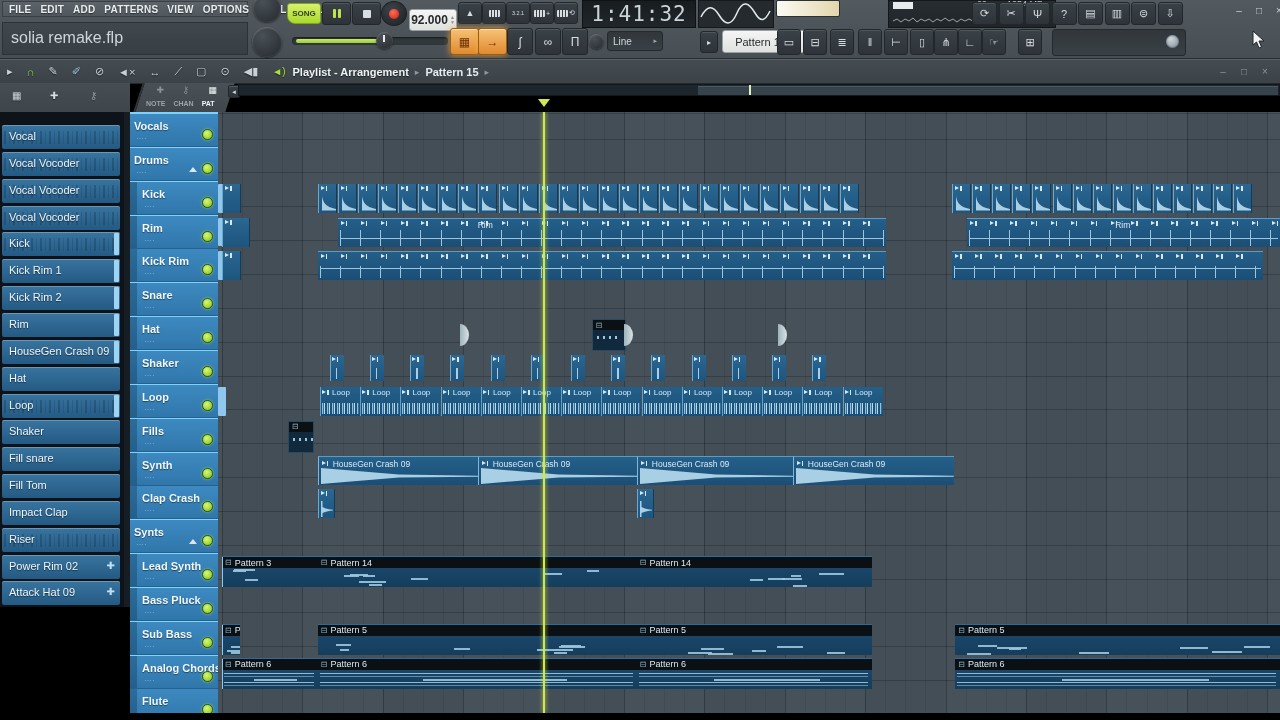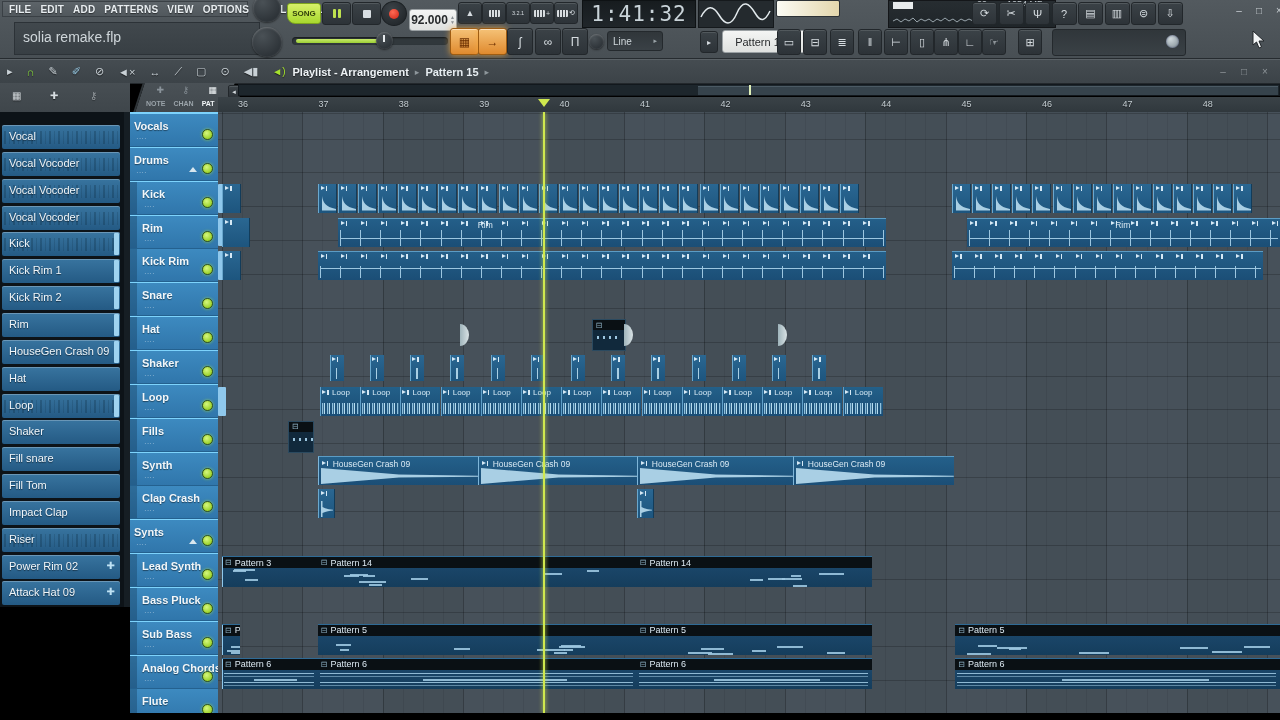--- a/index.html
+++ b/index.html
@@ -4,22 +4,22 @@
 <style>
   html,body{margin:0;padding:0;background:#000}
   #app{position:relative;width:1280px;height:720px;background:#000;overflow:hidden;
        font-family:"Liberation Sans",sans-serif;-webkit-font-smoothing:antialiased;cursor:default}
   .abs{position:absolute}
   
   #topbar{left:0;top:0;width:1280px;height:58px;background:linear-gradient(#535a5f,#484f54);border-bottom:1px solid #262b2f}
   #menubar{left:2px;top:1px;width:246px;height:16px;background:linear-gradient(#5d6469,#51585d);border:1px solid #3a4045;
            display:flex;align-items:center;gap:9px;padding:0 6px;box-sizing:border-box}
   .menu-item{font-size:10px;font-weight:bold;color:#e8edf0;letter-spacing:.2px;text-shadow:0 1px 1px rgba(0,0,0,.5)}
-  #hintbar{left:14px;top:22px;width:246px;height:33px;background:linear-gradient(#41484d,#383f44);border:1px solid #2c3237;
-           box-sizing:border-box;color:#cfd6da;font-size:14px;padding:6px 8px}
+  #hintbar{left:2px;top:22px;width:246px;height:33px;background:linear-gradient(#41484d,#383f44);border:1px solid #2c3237;
+           box-sizing:border-box;color:#cfd6da;font-size:16px;padding:6px 8px}
   .knob{border-radius:50%;background:radial-gradient(circle at 35% 30%,#4a5156,#2e3439 70%);box-shadow:inset 0 1px 2px rgba(255,255,255,.25),0 1px 2px rgba(0,0,0,.5)}
   .btn{background:linear-gradient(#3b4247,#2d3338);border:1px solid #22272b;border-radius:3px;color:#d7dde1;
        display:flex;align-items:center;justify-content:center;font-size:11px;box-shadow:inset 0 1px 0 rgba(255,255,255,.12)}
   #song-btn{left:287px;top:3px;width:32px;height:19px;background:linear-gradient(#d8f06a,#a8d92e);border-radius:3px 3px 3px 8px;
             color:#33420c;font-size:8px;font-weight:bold;display:flex;align-items:center;justify-content:center;border:1px solid #7ea51e}
   .pbar{display:inline-block;width:3px;height:9px;background:#bfe24f;margin:0 1px;border-radius:1px}
   #stop-glyph{width:8px;height:8px;background:#d8dee2;border-radius:1px}
   #rec-btn{left:381px;top:1px;width:24px;height:23px;border-radius:50%;background:radial-gradient(circle at 40% 32%,#3c4348,#24292d 75%);
            display:flex;align-items:center;justify-content:center;border:1px solid #1b2023}
   #rec-dot{width:10px;height:10px;border-radius:50%;background:radial-gradient(circle at 38% 32%,#ff6a54,#cf2416)}
@@ -336,35 +336,20 @@
   <div id="corner-labels" class="abs" style="left:146px;top:100px;width:80px;display:flex;gap:8px">
       <span class="tab-lab">NOTE</span>
       <span class="tab-lab">CHAN</span>
       <span class="tab-lab on">PAT</span>
     </div>
   <div class="abs btn" style="left:228px;top:85px;width:10px;height:11px;font-size:7px;border-radius:2px">◂</div>
   <div id="scrollstrip" class="abs">
     <div class="abs" style="left:459px;top:1px;right:1px;height:8px;background:#36434c;border-top:1px solid #4b5a64"></div>
     <div class="abs" style="left:510px;top:0;width:2px;height:10px;background:#dff0b8"></div>
   </div>
-  <div id="ruler" class="abs">
-      <span class="bar-num" style="left: 20px;">36</span>
-      <span class="bar-num" style="left: 100.4px;">37</span>
-      <span class="bar-num" style="left: 180.8px;">38</span>
-      <span class="bar-num" style="left: 261.2px;">39</span>
-      <span class="bar-num" style="left: 341.6px;">40</span>
-      <span class="bar-num" style="left: 422px;">41</span>
-      <span class="bar-num" style="left: 502.4px;">42</span>
-      <span class="bar-num" style="left: 582.8px;">43</span>
-      <span class="bar-num" style="left: 663.2px;">44</span>
-      <span class="bar-num" style="left: 743.6px;">45</span>
-      <span class="bar-num" style="left: 824px;">46</span>
-      <span class="bar-num" style="left: 904.4px;">47</span>
-      <span class="bar-num" style="left: 984.8px;">48</span>
-    </div>
   <div id="ph-tri" class="abs" style="left: 537.6px; top: 99px;"></div>
 
   <div id="browser" class="abs">
     <div class="abs" style="right:0;top:0;bottom:0;width:6px;background:#161e24"></div>
   <div class="bitem" style="top: 13px;">
         <div class="bwave"></div>
         <span class="blab">Vocal</span>
       </div>
       <div class="bitem" style="top: 39.85px;">
         <div class="bwave"></div>

